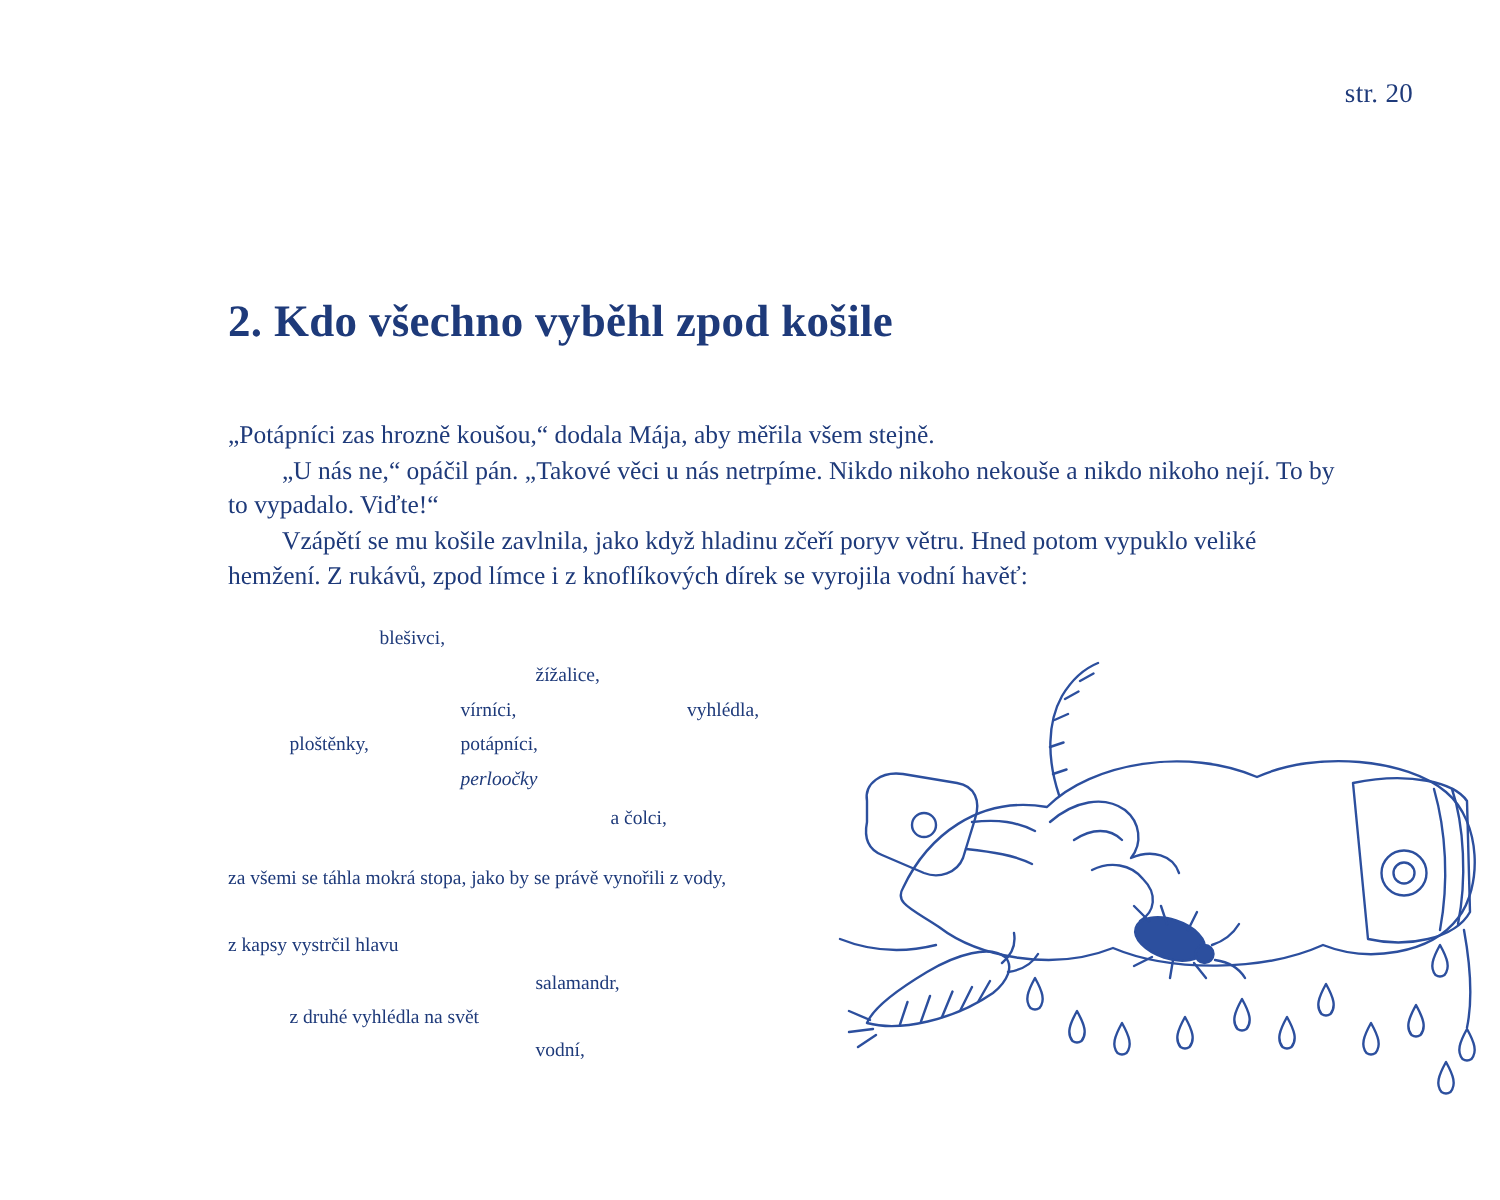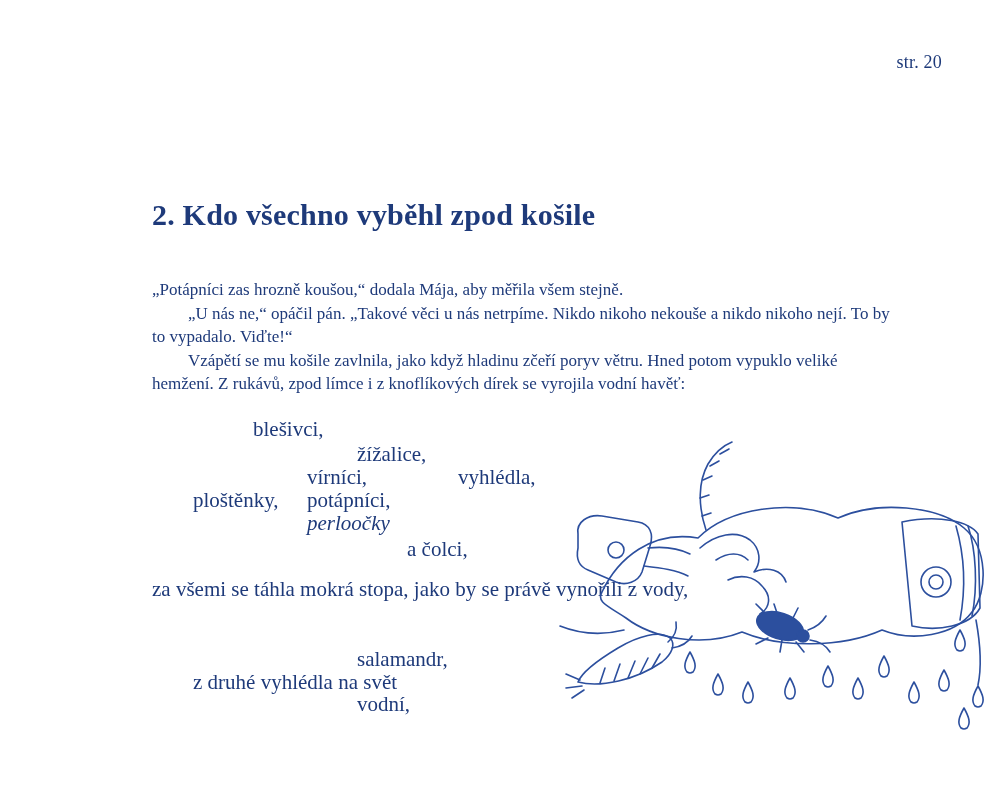--- a/index.html
+++ b/index.html
@@ -33,21 +33,21 @@
     left: 152px;
     top: 278px;
     width: 748px;
     font-size: 17px;
     line-height: 23.5px;
   }
   .body-block p { margin: 0; }
   .body-block p.indent { text-indent: 36px; }
   .scatter, .free-line {
     position: absolute;
-    font-size: 21px;
+    font-size: 13px;
     white-space: nowrap;
   }
   
   .w0 { left: 253px; top: 417px; }
   .w1 { left: 357px; top: 442px; }
   .w2 { left: 307px; top: 465px; }
   .w3 { left: 458px; top: 465px; }
   .w4 { left: 193px; top: 488px; }
   .w5 { left: 307px; top: 488px; }
   .w6 { left: 307px; top: 511px; font-style: italic; }
@@ -94,20 +94,21 @@
   <span class="scatter w0">blešivci,</span>
   <span class="scatter w1">žížalice,</span>
   <span class="scatter w2">vírníci,</span>
   <span class="scatter w3">vyhlédla,</span>
   <span class="scatter w4">ploštěnky,</span>
   <span class="scatter w5">potápníci,</span>
   <span class="scatter w6">perloočky</span>
   <span class="scatter w7">a čolci,</span>
 
   <span class="free-line l0">za všemi se táhla mokrá stopa, jako by se právě vynořili z vody,</span>
+  <span class="free-line l1">z kapsy vystrčil hlavu</span>
   <span class="free-line l2">salamandr,</span>
   <span class="free-line l3">z druhé vyhlédla na svět</span>
   <span class="free-line l4">vodní,</span>
 
   <svg class="illustration" viewBox="0 0 455 310" width="455" height="310" aria-hidden="true">
 
     <path d="M62 162 C78 128 112 100 158 108 C188 78 252 68 298 88 C338 70 398 76 424 98 C448 118 448 162 432 182 C414 206 372 212 342 200 C302 218 240 218 202 202 C162 218 112 208 86 188 C68 176 56 172 62 162 Z"></path>
 
     <path d="M362 92 C400 84 430 92 438 104 L440 178 C430 196 398 202 372 196 L362 92 Z"></path>
     <path d="M428 96 C436 120 438 156 432 186"></path>

